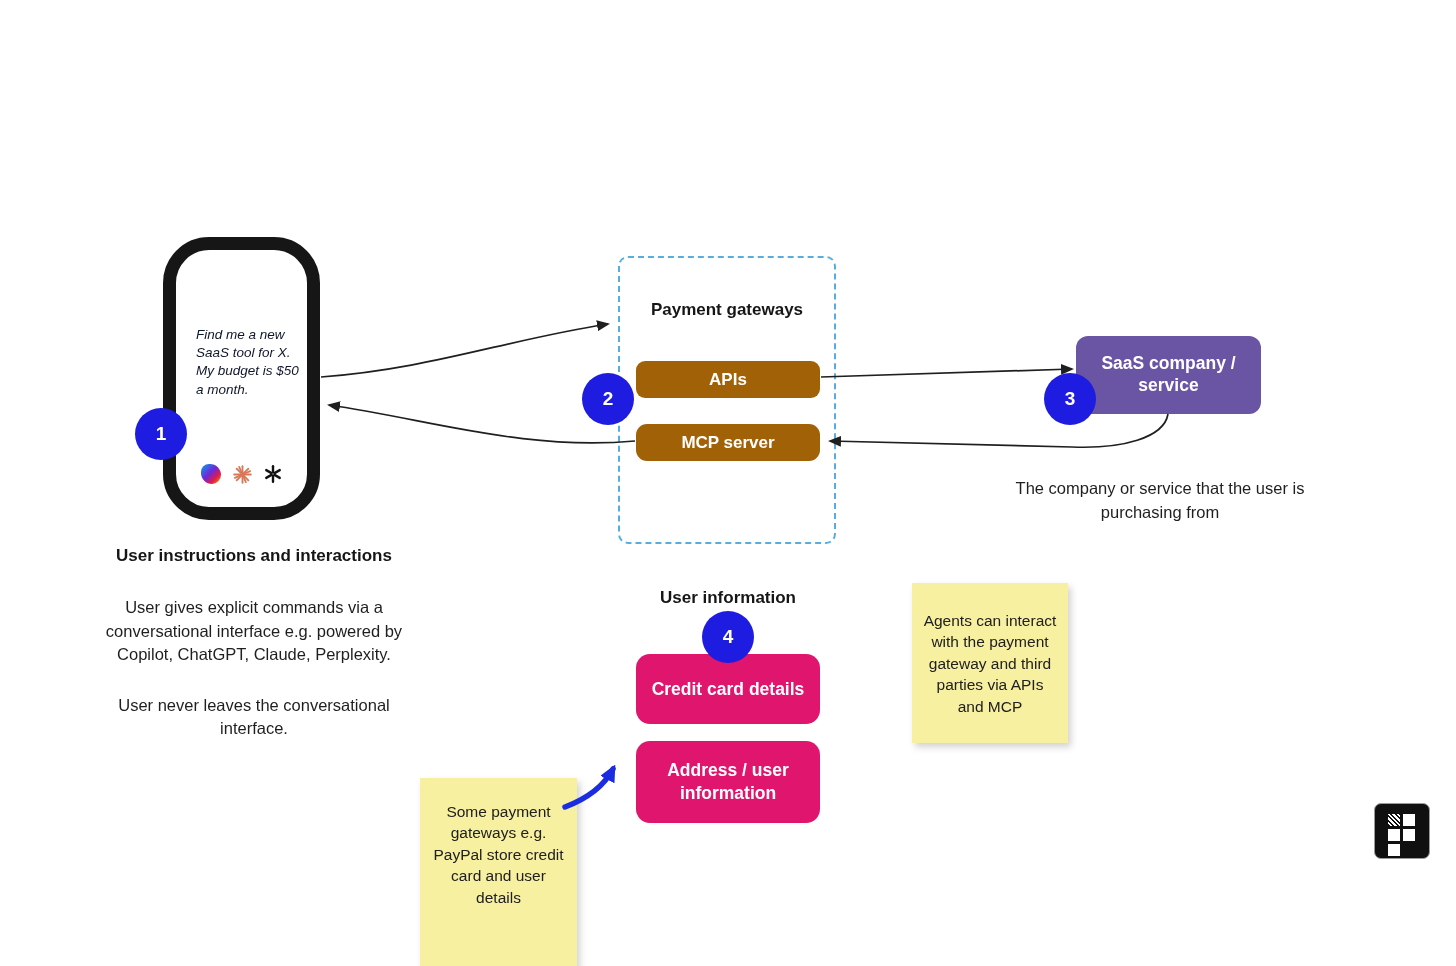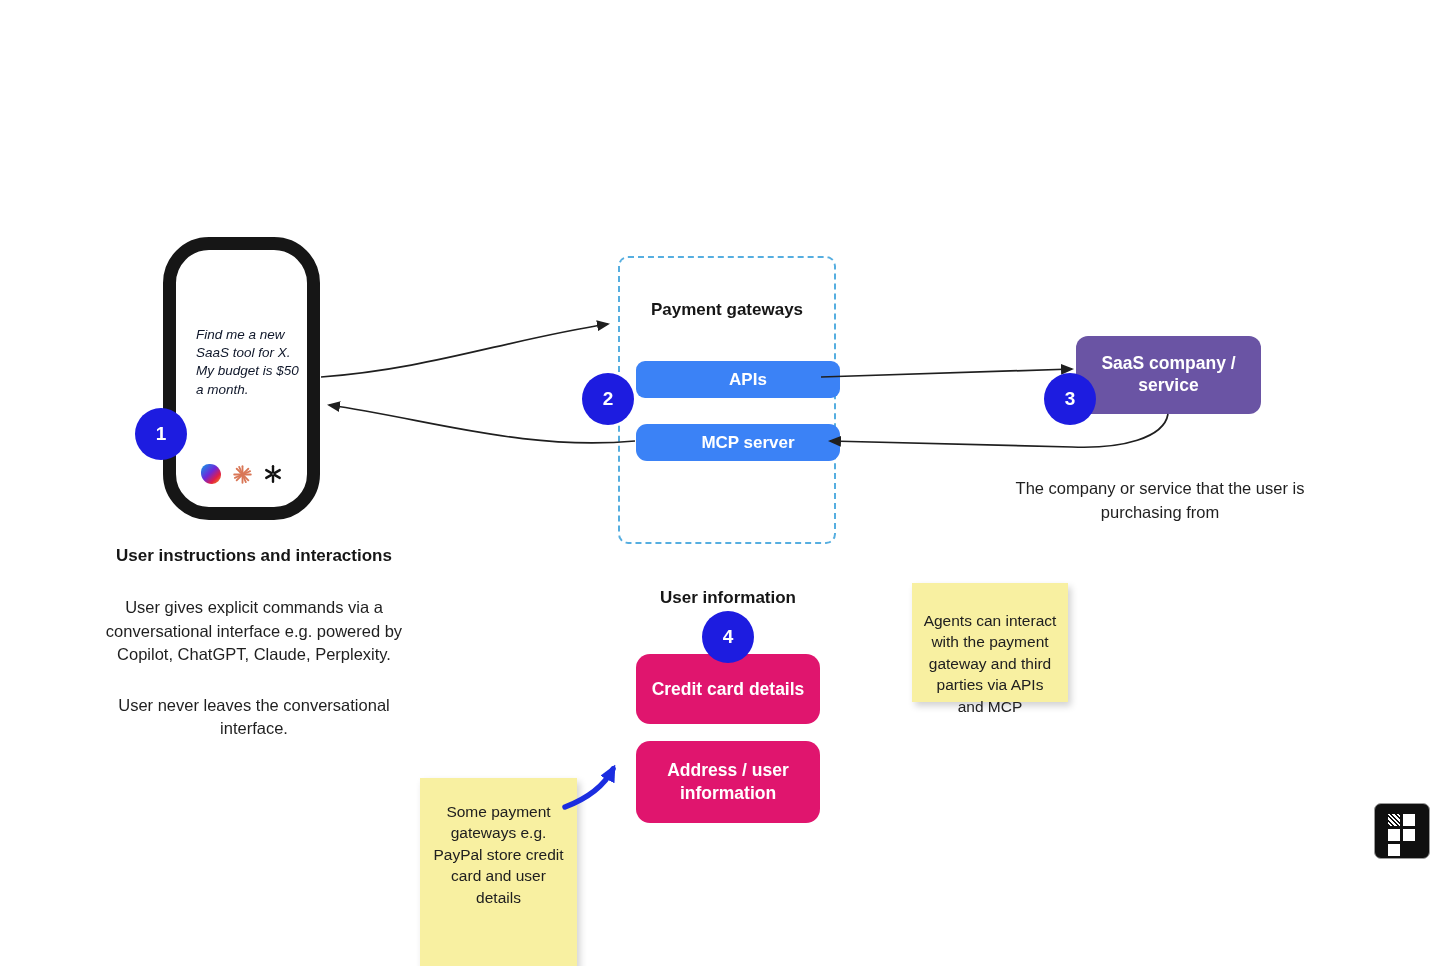--- a/index.html
+++ b/index.html
@@ -24,21 +24,21 @@
   
   .badge{position:absolute;width:52px;height:52px;border-radius:50%;background:#1d1ce0;
          color:#fff;font-weight:700;font-size:19px;display:flex;align-items:center;justify-content:center;z-index:5;}
 
   
   .gateway-box{position:absolute;left:618px;top:256px;width:218px;height:288px;
                border:2px dashed #56aee0;border-radius:10px;box-sizing:border-box;background:transparent;z-index:2;}
   .gateway-title{margin-top:42px;text-align:center;font-weight:700;font-size:17px;color:#161616;}
   .node{position:absolute;display:flex;align-items:center;justify-content:center;text-align:center;
         color:#fff;font-weight:700;border-radius:9px;z-index:2;}
-  .node-blue{background:#3b82f6;padding-left:20px;}
+  .node-blue{background:#a16207;}
   .apis-node{left:16px;top:103px;width:184px;height:37px;font-size:17px;}
   .mcp-node{left:16px;top:166px;width:184px;height:37px;font-size:17px;border-radius:11px;}
 
   
   .saas-node{left:1076px;top:336px;width:185px;height:78px;background:#6a54a4;border-radius:12px;
              font-size:17.5px;line-height:1.25;padding:0 14px;box-sizing:border-box;}
   .saas-caption{position:absolute;left:1009px;top:477px;width:302px;text-align:center;
                 font-size:16.5px;line-height:1.45;color:#1f1f1f;}
 
   
@@ -51,21 +51,21 @@
   .user-info-title{position:absolute;left:636px;top:588px;width:184px;text-align:center;
                    font-weight:700;font-size:17px;color:#161616;z-index:2;}
   .node-pink{background:#e0156e;}
   .credit-node{left:636px;top:654px;width:184px;height:70px;font-size:17.5px;border-radius:14px;}
   .address-node{left:636px;top:741px;width:184px;height:82px;font-size:17.5px;line-height:1.3;
                 border-radius:14px;padding:0 20px;box-sizing:border-box;}
 
   
   .sticky{position:absolute;background:#f8f0a1;box-shadow:3px 4px 7px rgba(0,0,0,.18);
           text-align:center;font-size:15.5px;line-height:1.38;color:#202020;box-sizing:border-box;z-index:2;}
-  .sticky-agents{left:912px;top:583px;width:156px;height:119px;padding:27px 10px 0 10px;}
+  .sticky-agents{left:912px;top:583px;width:156px;height:160px;padding:27px 10px 0 10px;}
   .sticky-gateways{left:420px;top:778px;width:157px;height:198px;padding:23px 8px 0 8px;}
 
   
   .brand-logo{position:absolute;left:1374px;top:803px;width:56px;height:56px;background:#101010;
               border:1px solid #9a9a9a;border-radius:7px;box-sizing:border-box;}
   .brand-logo .sq{position:absolute;width:12px;height:12px;background:#ffffff;}
   .sq-hatch{background:repeating-linear-gradient(45deg,#101010 0px,#101010 1.5px,#ffffff 1.5px,#ffffff 3.2px) !important;}
 
   
   .arrows{position:absolute;left:0;top:0;width:1456px;height:966px;z-index:4;pointer-events:none;}

